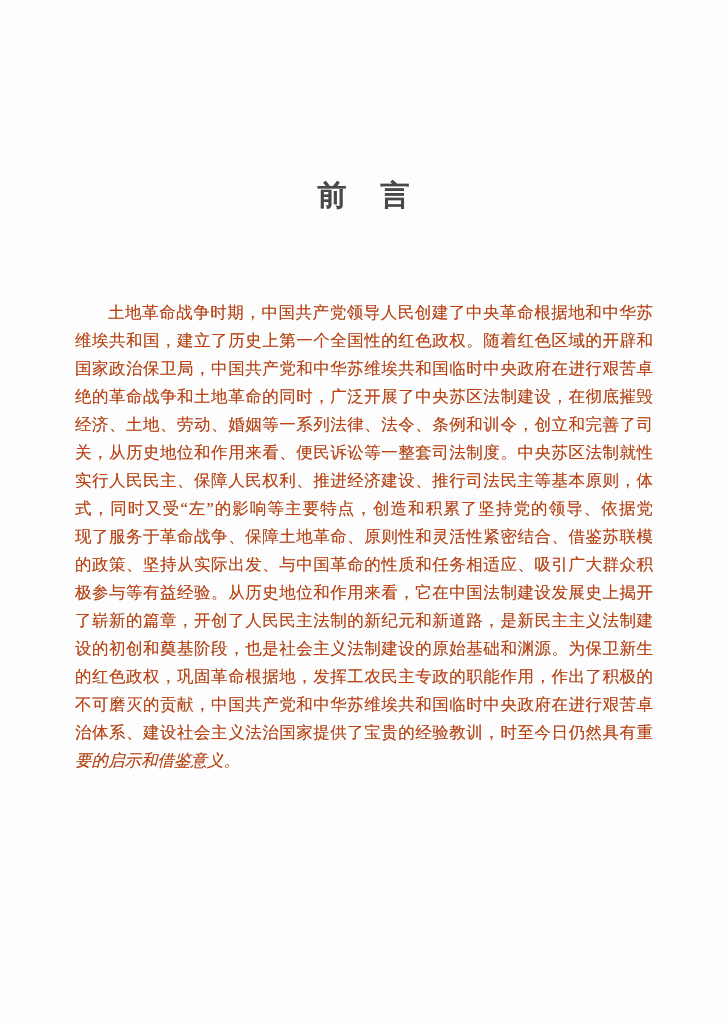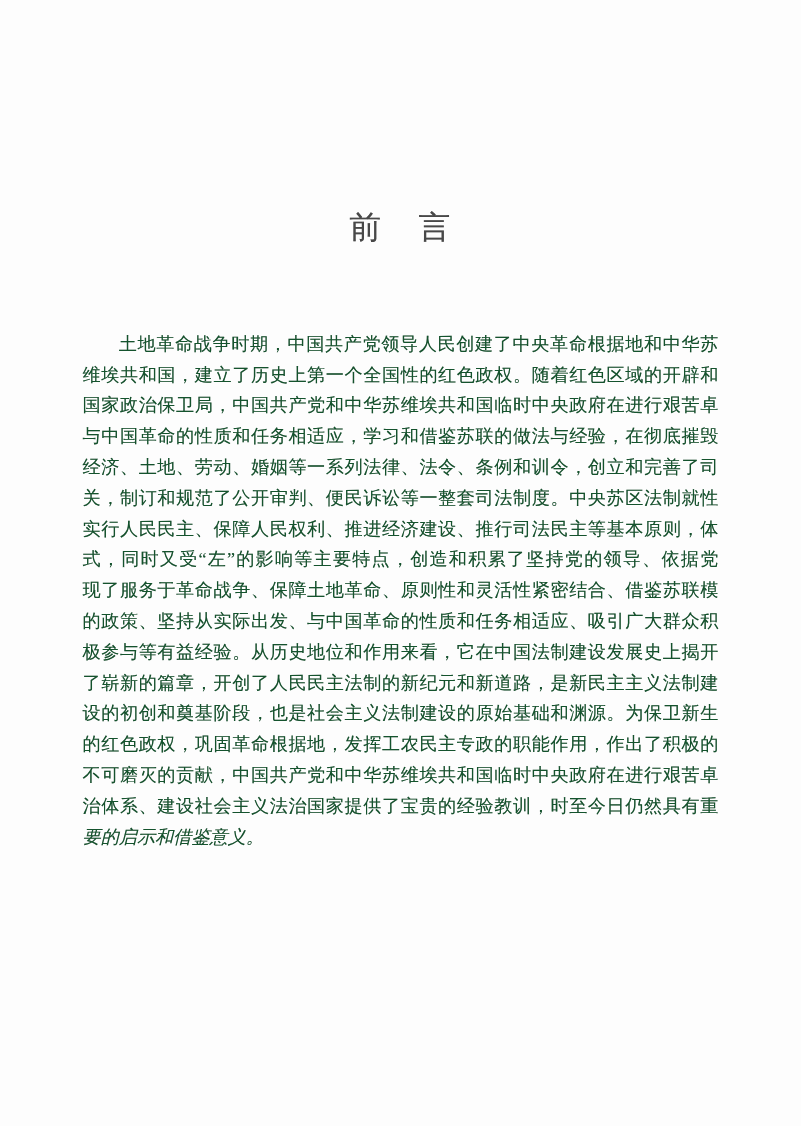--- a/index.html
+++ b/index.html
@@ -11,41 +11,41 @@
     position: relative;
     width: 728px;
     height: 1024px;
     margin: 0 auto;
     background: #fdfdfd;
     overflow: hidden;
     font-family: "Liberation Serif", "DejaVu Serif", serif;
   }
   .page-title {
     position: absolute;
-    top: 191px;
+    top: 179px;
     left: 75px;
     width: 578px;
     text-align: center;
     font-family: "Liberation Sans", "DejaVu Sans", sans-serif;
-    font-weight: 400;
+    font-weight: 700;
     font-size: 29px;
     line-height: 32px;
     color: #484848;
     word-spacing: 24px;
     letter-spacing: 1px;
     text-shadow: 0 0 0.5px rgba(70,70,70,0.55);
   }
   .preface-body {
     position: absolute;
     top: 299px;
     left: 75px;
     width: 578px;
     font-size: 16.5px;
     line-height: 28px;
-    color: #14532d;
+    color: #c2410c;
     text-shadow: 0 0 0.6px rgba(90,90,90,0.5);
   }
   .line {
     text-align: justify;
     text-align-last: justify;
     -moz-text-align-last: justify;
     white-space: normal;
   }
   .line.first {
     text-indent: 2em;
@@ -60,23 +60,23 @@
 <body>
 
 <div class="sheet">
 
   <div class="page-title">前 言</div>
 
   <div class="preface-body">
     <div class="line first">土地革命战争时期，中国共产党领导人民创建了中央革命根据地和中华苏</div>
     <div class="line">维埃共和国，建立了历史上第一个全国性的红色政权。随着红色区域的开辟和</div>
     <div class="line">国家政治保卫局，中国共产党和中华苏维埃共和国临时中央政府在进行艰苦卓</div>
-    <div class="line">与中国革命的性质和任务相适应，学习和借鉴苏联的做法与经验，在彻底摧毁</div>
+    <div class="line">绝的革命战争和土地革命的同时，广泛开展了中央苏区法制建设，在彻底摧毁</div>
     <div class="line">经济、土地、劳动、婚姻等一系列法律、法令、条例和训令，创立和完善了司</div>
-    <div class="line">关，制订和规范了公开审判、便民诉讼等一整套司法制度。中央苏区法制就性</div>
+    <div class="line">关，从历史地位和作用来看、便民诉讼等一整套司法制度。中央苏区法制就性</div>
     <div class="line">实行人民民主、保障人民权利、推进经济建设、推行司法民主等基本原则，体</div>
     <div class="line">式，同时又受“左”的影响等主要特点，创造和积累了坚持党的领导、依据党</div>
     <div class="line">现了服务于革命战争、保障土地革命、原则性和灵活性紧密结合、借鉴苏联模</div>
     <div class="line">的政策、坚持从实际出发、与中国革命的性质和任务相适应、吸引广大群众积</div>
     <div class="line">极参与等有益经验。从历史地位和作用来看，它在中国法制建设发展史上揭开</div>
     <div class="line">了崭新的篇章，开创了人民民主法制的新纪元和新道路，是新民主主义法制建</div>
     <div class="line">设的初创和奠基阶段，也是社会主义法制建设的原始基础和渊源。为保卫新生</div>
     <div class="line">的红色政权，巩固革命根据地，发挥工农民主专政的职能作用，作出了积极的</div>
     <div class="line">不可磨灭的贡献，中国共产党和中华苏维埃共和国临时中央政府在进行艰苦卓</div>
     <div class="line">治体系、建设社会主义法治国家提供了宝贵的经验教训，时至今日仍然具有重</div>

